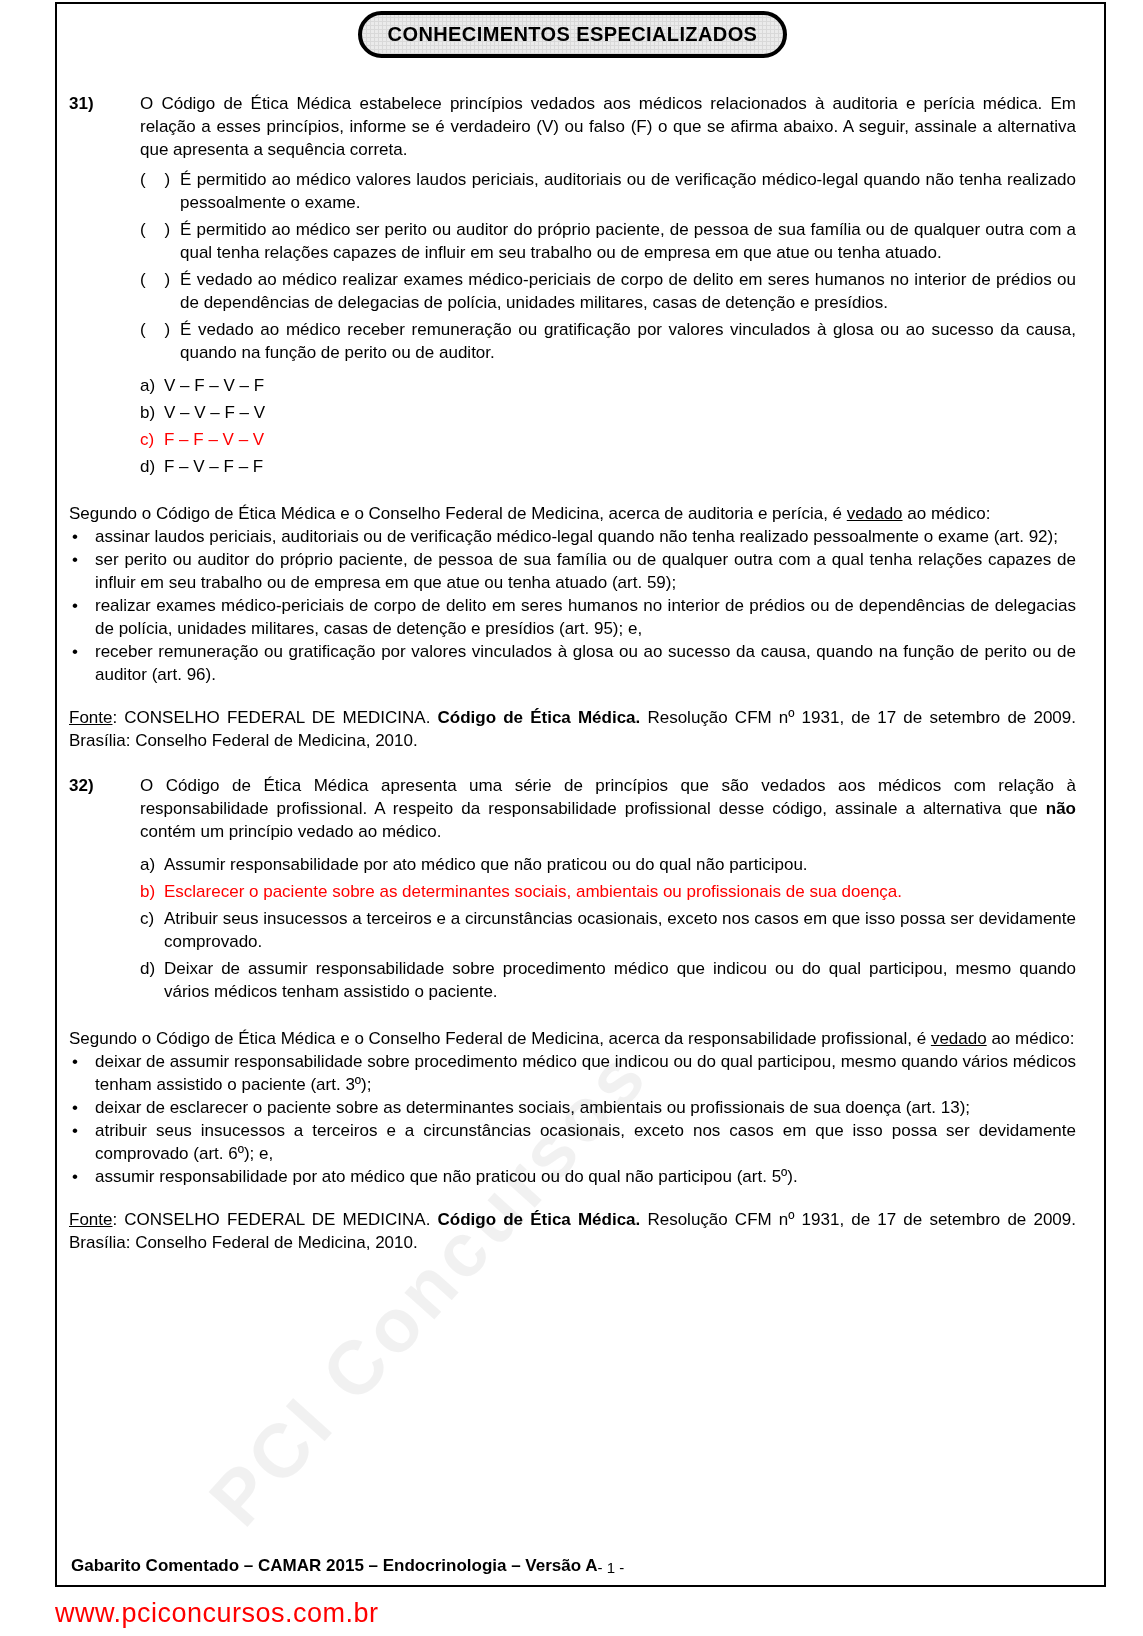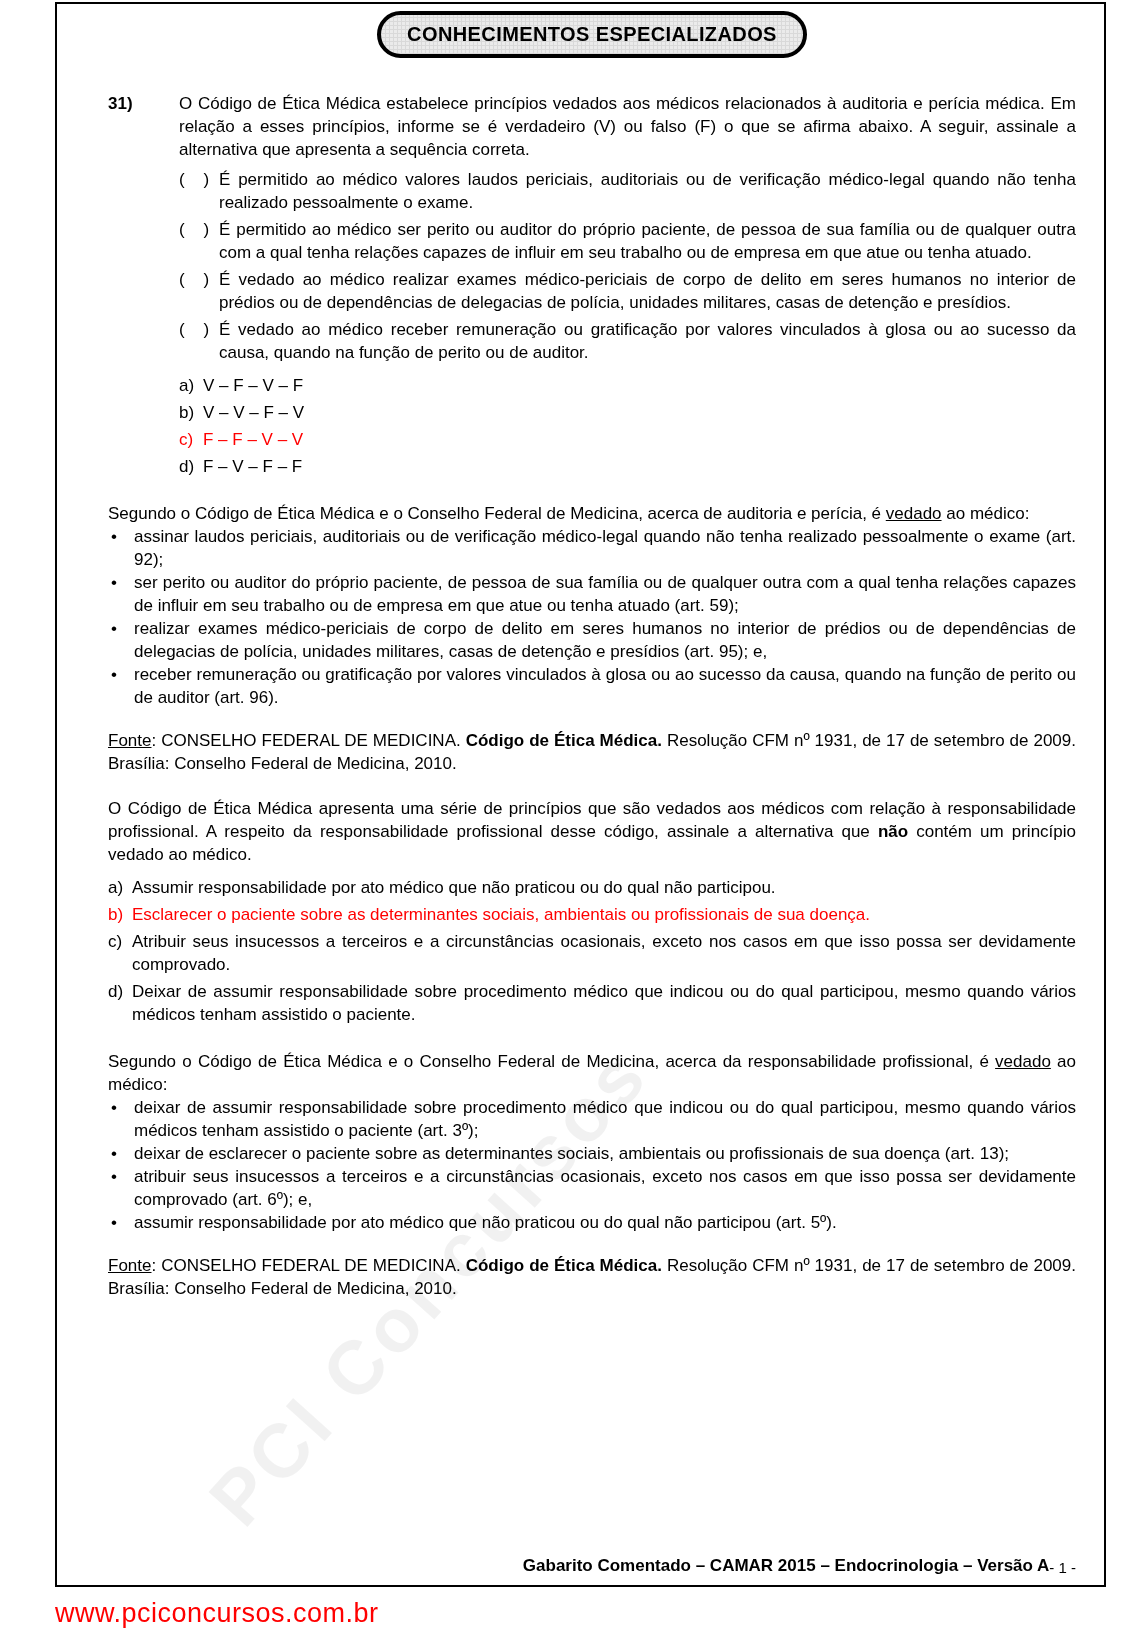--- a/index.html
+++ b/index.html
@@ -17,21 +17,21 @@
     overflow:hidden;
     background:#fff;
   }
   .watermark{
     position:absolute;left:135px;top:1480px;
     transform:rotate(-48deg);transform-origin:0 0;
     font-size:76px;font-weight:bold;letter-spacing:5px;
     color:rgba(0,0,0,0.055);white-space:nowrap;
     z-index:0;user-select:none;
   }
-  .content{position:relative;z-index:1;padding:0 28px 0 12px;font-size:17px;line-height:23px;margin-left:39px;}
+  .content{position:relative;z-index:1;padding:0 28px 0 12px;font-size:17px;line-height:23px;}
   .banner-wrap{text-align:center;margin-top:7px;}
   .banner{
     display:inline-block;
     border:4px solid #000;border-radius:28px;
     background-color:#ebebeb;
     background-image:
       repeating-linear-gradient(0deg,#d9d9d9 0 1px,transparent 1px 4px),
       repeating-linear-gradient(90deg,#d9d9d9 0 1px,transparent 1px 4px);
     padding:8px 26px;
     font-weight:bold;font-size:20px;letter-spacing:0.4px;
@@ -51,21 +51,21 @@
   .atext{flex:1;text-align:justify;}
   .correct{color:#ff0000;}
   .justif-h{margin-top:24px;}
   .para{margin-top:20px;text-align:justify;}
   .bullet{display:flex;}
   .bmark{flex:0 0 23px;padding-left:3px;}
   .btext{flex:1;text-align:justify;}
   .fonte{margin-top:20px;text-align:justify;}
   .footer{
     position:absolute;z-index:1;left:14px;right:28px;bottom:9px;
-    display:flex;justify-content:flex-end;align-items:flex-end;
+    display:flex;justify-content:flex-start;align-items:flex-end;
   }
   .footer-title{font-weight:bold;font-size:17px;}
   .pagenum{font-size:15px;}
   .url{
     position:absolute;left:55px;top:1598px;width:1051px;
     color:#ff0000;font-size:27px;letter-spacing:0.5px;
   }
 </style>
 </head>
 <body>
@@ -143,20 +143,21 @@
       </div>
       <div class="bullet">
         <span class="bmark">•</span>
         <div class="btext">receber remuneração ou gratificação por valores vinculados à glosa ou ao sucesso da causa, quando na função de perito ou de auditor (art. 96).</div>
       </div>
     </div>
 
     <div class="fonte"><span class="u">Fonte</span><span>: CONSELHO FEDERAL DE MEDICINA. </span><span class="b">Código de Ética Médica.</span><span> Resolução CFM nº 1931, de 17 de setembro de 2009. Brasília: Conselho Federal de Medicina, 2010.</span></div>
 
     <div class="q" style="margin-top:22px;">
+      <span class="qnum">32)</span>
       <div class="qbody">
         <div><span>O Código de Ética Médica apresenta uma série de princípios que são vedados aos médicos com relação à responsabilidade profissional. A respeito da responsabilidade profissional desse código, assinale a alternativa que </span><span class="b">não</span><span> contém um princípio vedado ao médico.</span></div>
 
         <div class="alts">
           <div class="alt">
             <span class="albl">a)</span>
             <div class="atext">Assumir responsabilidade por ato médico que não praticou ou do qual não participou.</div>
           </div>
           <div class="alt correct">
             <span class="albl">b)</span>

